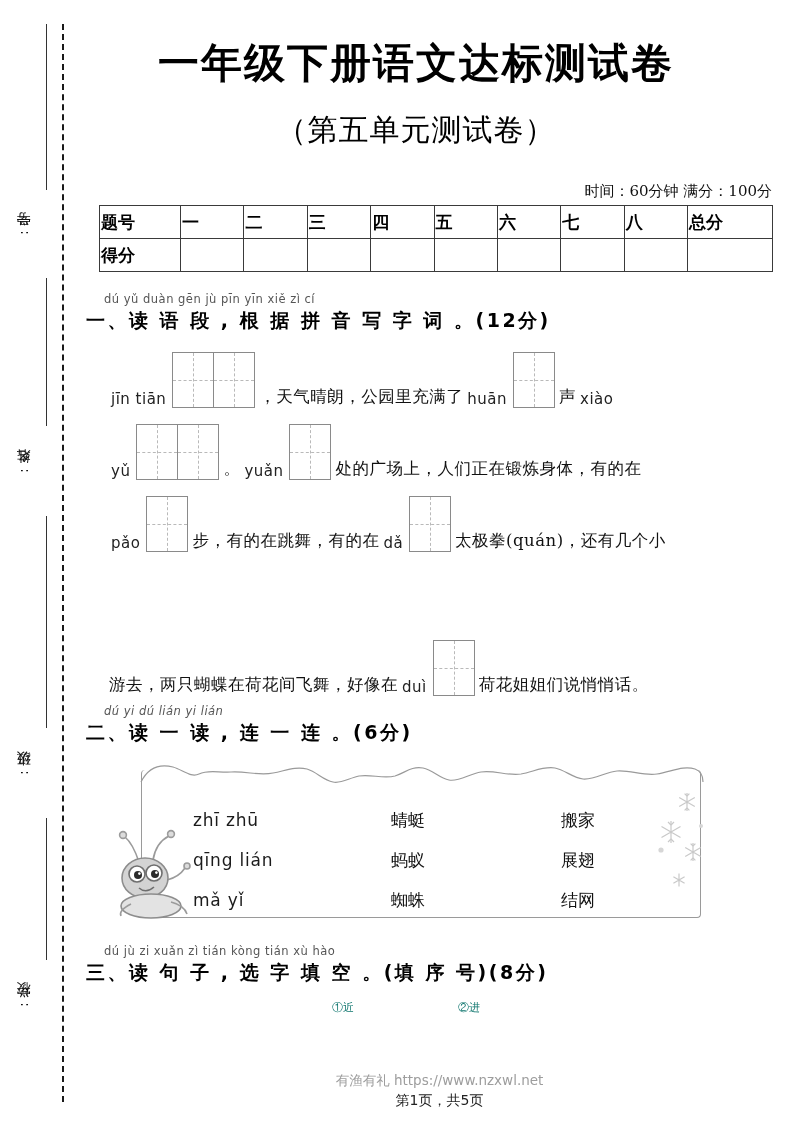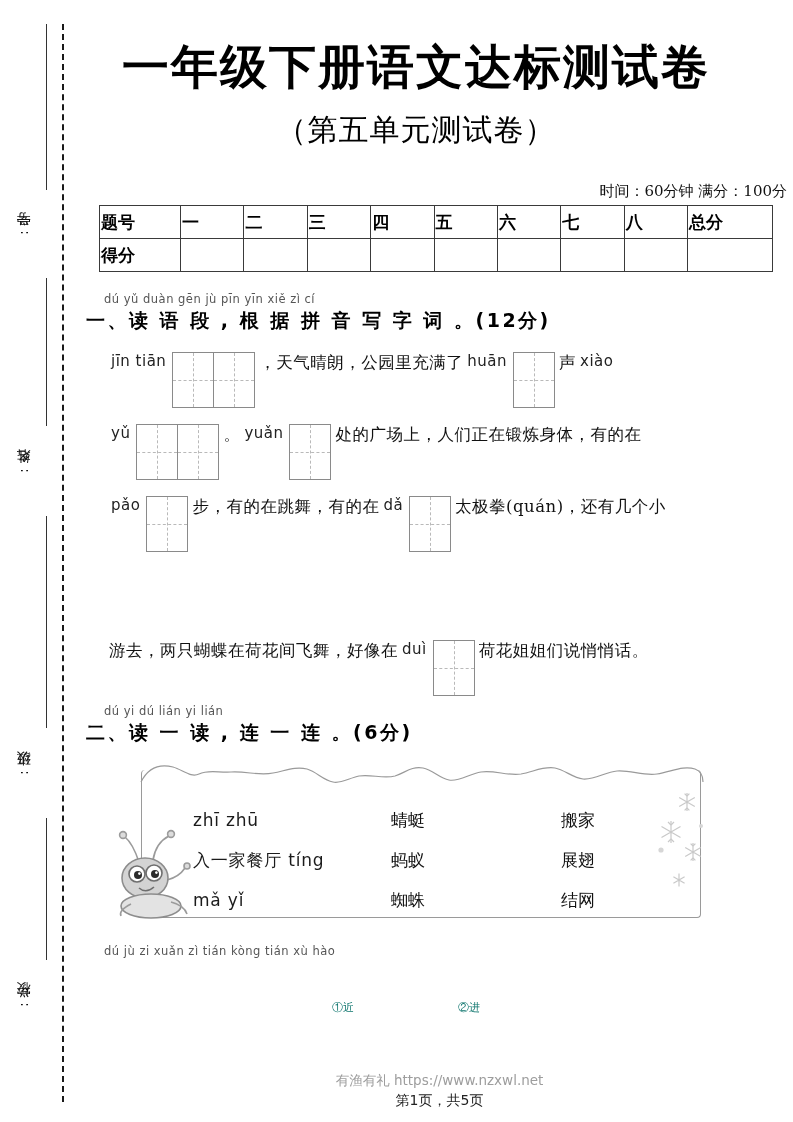--- a/index.html
+++ b/index.html
@@ -53,40 +53,40 @@
     position: absolute;
     left: 86px; top: 0;
     width: 707px; height: 1122px;
   }
 
   .title {
     position: absolute;
     left: 0; top: 36px;
     width: 660px;
     text-align: center;
-    font-size: 47px;
+    font-size: 41px;
     font-weight: bold;
     letter-spacing: 2px;
     font-family: "DejaVu Serif", "Liberation Serif", serif;
     color: #000;
   }
   .subtitle {
     position: absolute;
     left: 0; top: 110px;
     width: 660px;
     text-align: center;
     font-size: 30px;
     letter-spacing: 1px;
     font-family: "DejaVu Serif", "Liberation Serif", serif;
     color: #000;
   }
 
   .exam-meta {
     position: absolute;
-    right: 6px; top: 182px;
+    right: 21px; top: 182px;
     font-size: 15px;
     font-family: "DejaVu Serif", "Liberation Serif", serif;
     color: #111;
     white-space: nowrap;
   }
 
   
   .score-table {
     position: absolute;
     left: 13px; top: 205px;
@@ -121,21 +121,21 @@
     letter-spacing: 2.5px;
     white-space: nowrap;
     color: #000;
     font-family: "DejaVu Sans", "Liberation Sans", sans-serif;
   }
 
   
   .q-line {
     position: absolute;
     display: flex;
-    align-items: flex-start;
+    align-items: flex-end;
     white-space: nowrap;
     font-size: 16.5px;
     font-family: "DejaVu Serif", "Liberation Serif", serif;
     color: #111;
     letter-spacing: 0.5px;
   }
   .q-line .py {
     font-family: "DejaVu Sans", "Liberation Sans", sans-serif;
     font-size: 15px;
     color: #222;
@@ -361,42 +361,42 @@
     </div>
   <div class="q-line" id="s1l4" style="left:22px; top:640px;">
       <span class="cn">游去，两只蝴蝶在荷花间飞舞，好像在</span>
       <span class="py">duì</span>
       <span class="tzg">
         <span class="cell"></span>
       </span>
       <span class="cn">荷花姐姐们说悄悄话。</span>
     </div>
 
-  <div class="sec-pinyin" style="left:18px; top:704px;">dú  yi  dú  lián  yi  lián</div>
+  <div class="sec-pinyin" style="left:18px; top:704px;font-style:italic;">dú  yi  dú  lián  yi  lián</div>
   <div class="sec-title" style="left:0px; top:720px;">二、读 一 读 , 连 一 连 。(6分)</div>
 
   <div class="match-panel">
     <div class="panel-edge"></div>
     <svg class="panel-top-svg" width="566" height="26" viewBox="0 0 566 26">
       <path d="M2,22 C10,6 22,4 34,7 C44,10 52,18 60,14 C70,9 80,13 92,12
                C108,11 120,16 134,13 C146,11 156,6 168,9 C178,12 184,20 194,22
                C202,24 210,18 220,16 C232,14 244,19 256,16 C266,13 272,6 284,8
                C294,10 300,18 310,20 C320,22 330,14 342,12 C356,10 368,16 382,14
                C394,12 404,6 416,8 C426,10 434,18 444,19 C456,20 466,12 478,11
                C492,10 504,16 518,14 C532,12 544,5 556,9 C562,11 564,16 564,22" fill="none" stroke="#9a9a9a" stroke-width="1.2"></path>
     </svg>
 
     <div class="match-cols">
       <div class="match-row" style="top:14px;">
         <span class="mc pinyin">zhī  zhū</span>
         <span class="mc word">蜻蜓</span>
         <span class="mc act">搬家</span>
       </div>
       <div class="match-row" style="top:54px;">
-        <span class="mc pinyin">入一家餐厅 tíng</span>
+        <span class="mc pinyin">qīng lián</span>
         <span class="mc word">蚂蚁</span>
         <span class="mc act">展翅</span>
       </div>
       <div class="match-row" style="top:94px;">
         <span class="mc pinyin">mǎ yǐ</span>
         <span class="mc word">蜘蛛</span>
         <span class="mc act">结网</span>
       </div>
     </div>
 
@@ -439,20 +439,21 @@
         <g transform="translate(30,92)">
           <path d="M0,-6.5 V6.5 M-5.6,-3.3 L5.6,3.3 M-5.6,3.3 L5.6,-3.3"></path>
         </g>
       </g>
       <circle cx="12" cy="62" r="2.6" fill="#d6d6d6"></circle>
       <circle cx="52" cy="38" r="2" fill="#d6d6d6"></circle>
     </svg>
   </div>
 
   <div class="sec-pinyin" style="left:18px; top:944px;">dú  jù  zi  xuǎn  zì  tián kòng     tián xù hào</div>
+  <div class="sec-title" style="left:0px; top:960px;">三、读 句 子 , 选 字 填 空 。(填 序 号)(8分)</div>
 
   <div class="opt-row" style="left:246px; top:1000px;">①近</div>
   <div class="opt-row" style="left:372px; top:1000px;">②进</div>
 
 
   <div class="wm">有渔有礼 https://www.nzxwl.net</div>
   <div class="pagenum">第1页，共5页</div>
 </div>
 
 </body></html>

